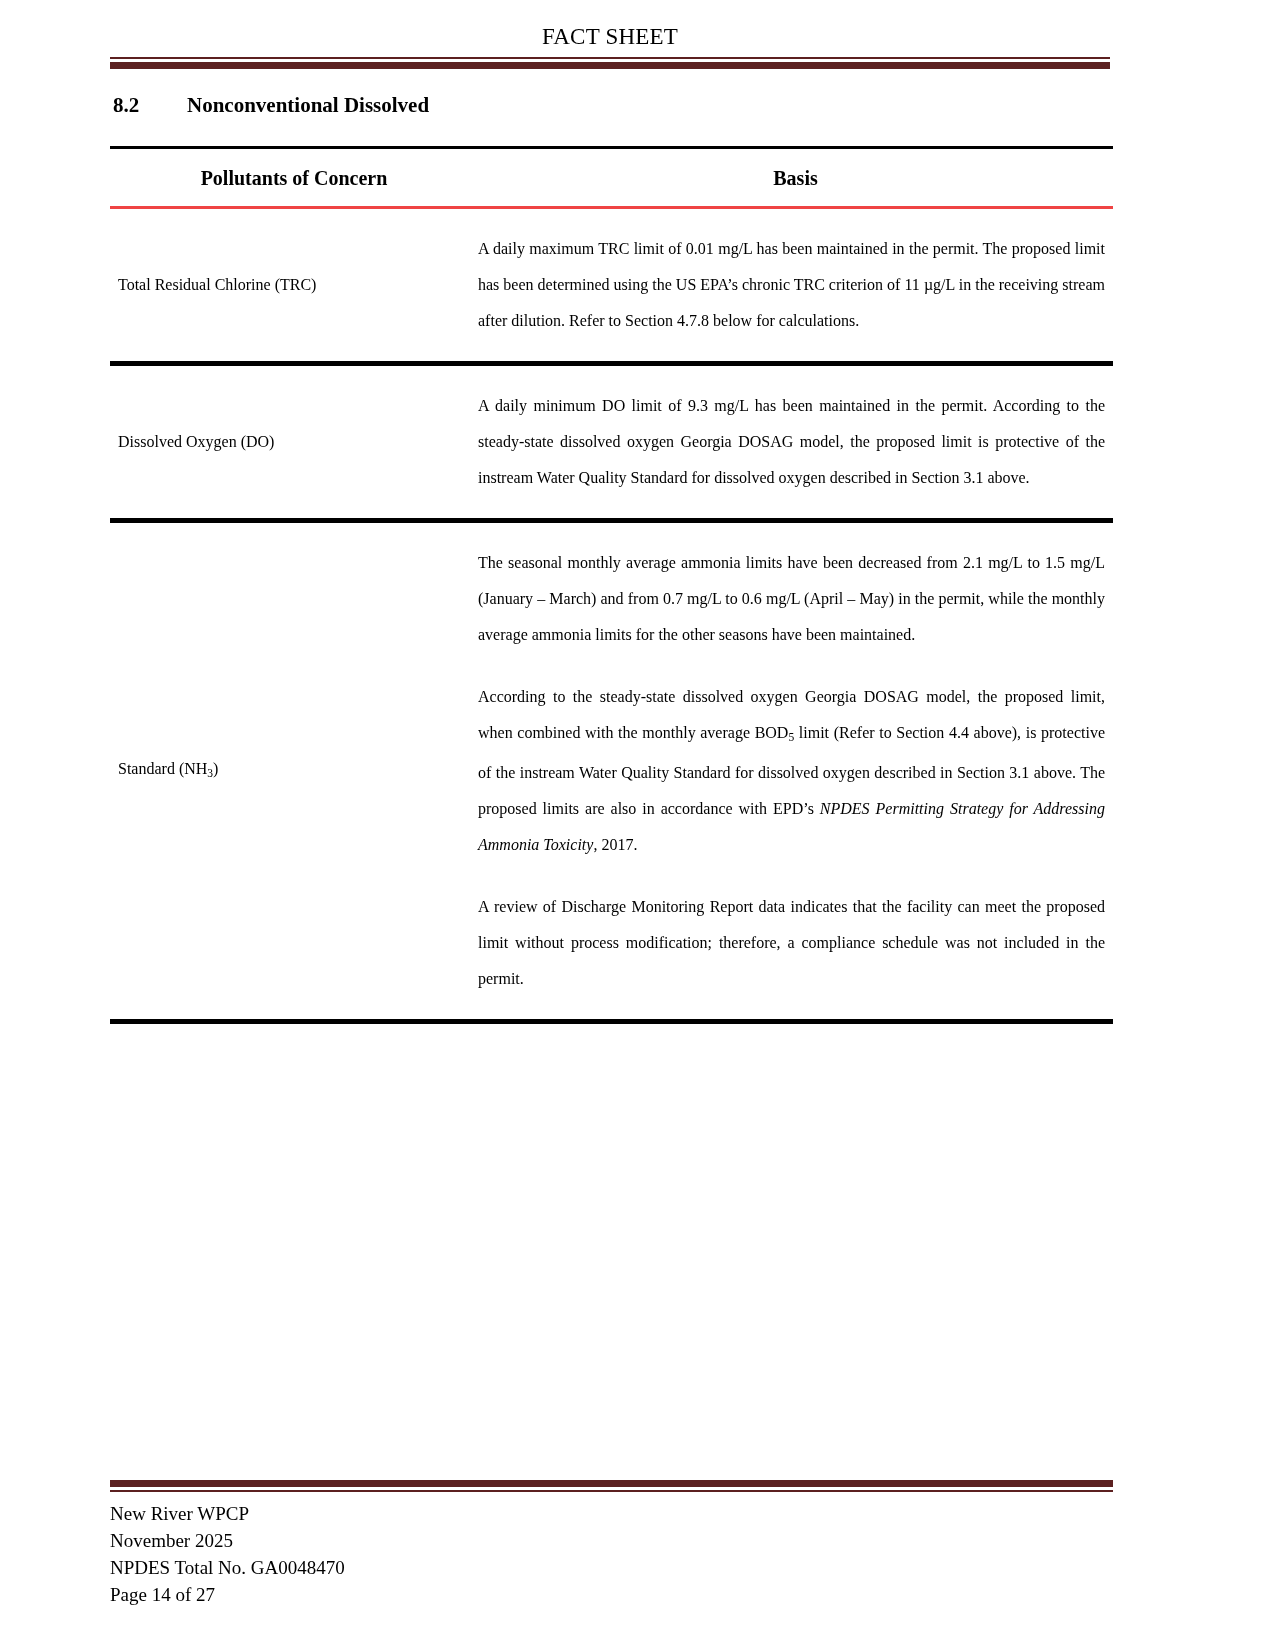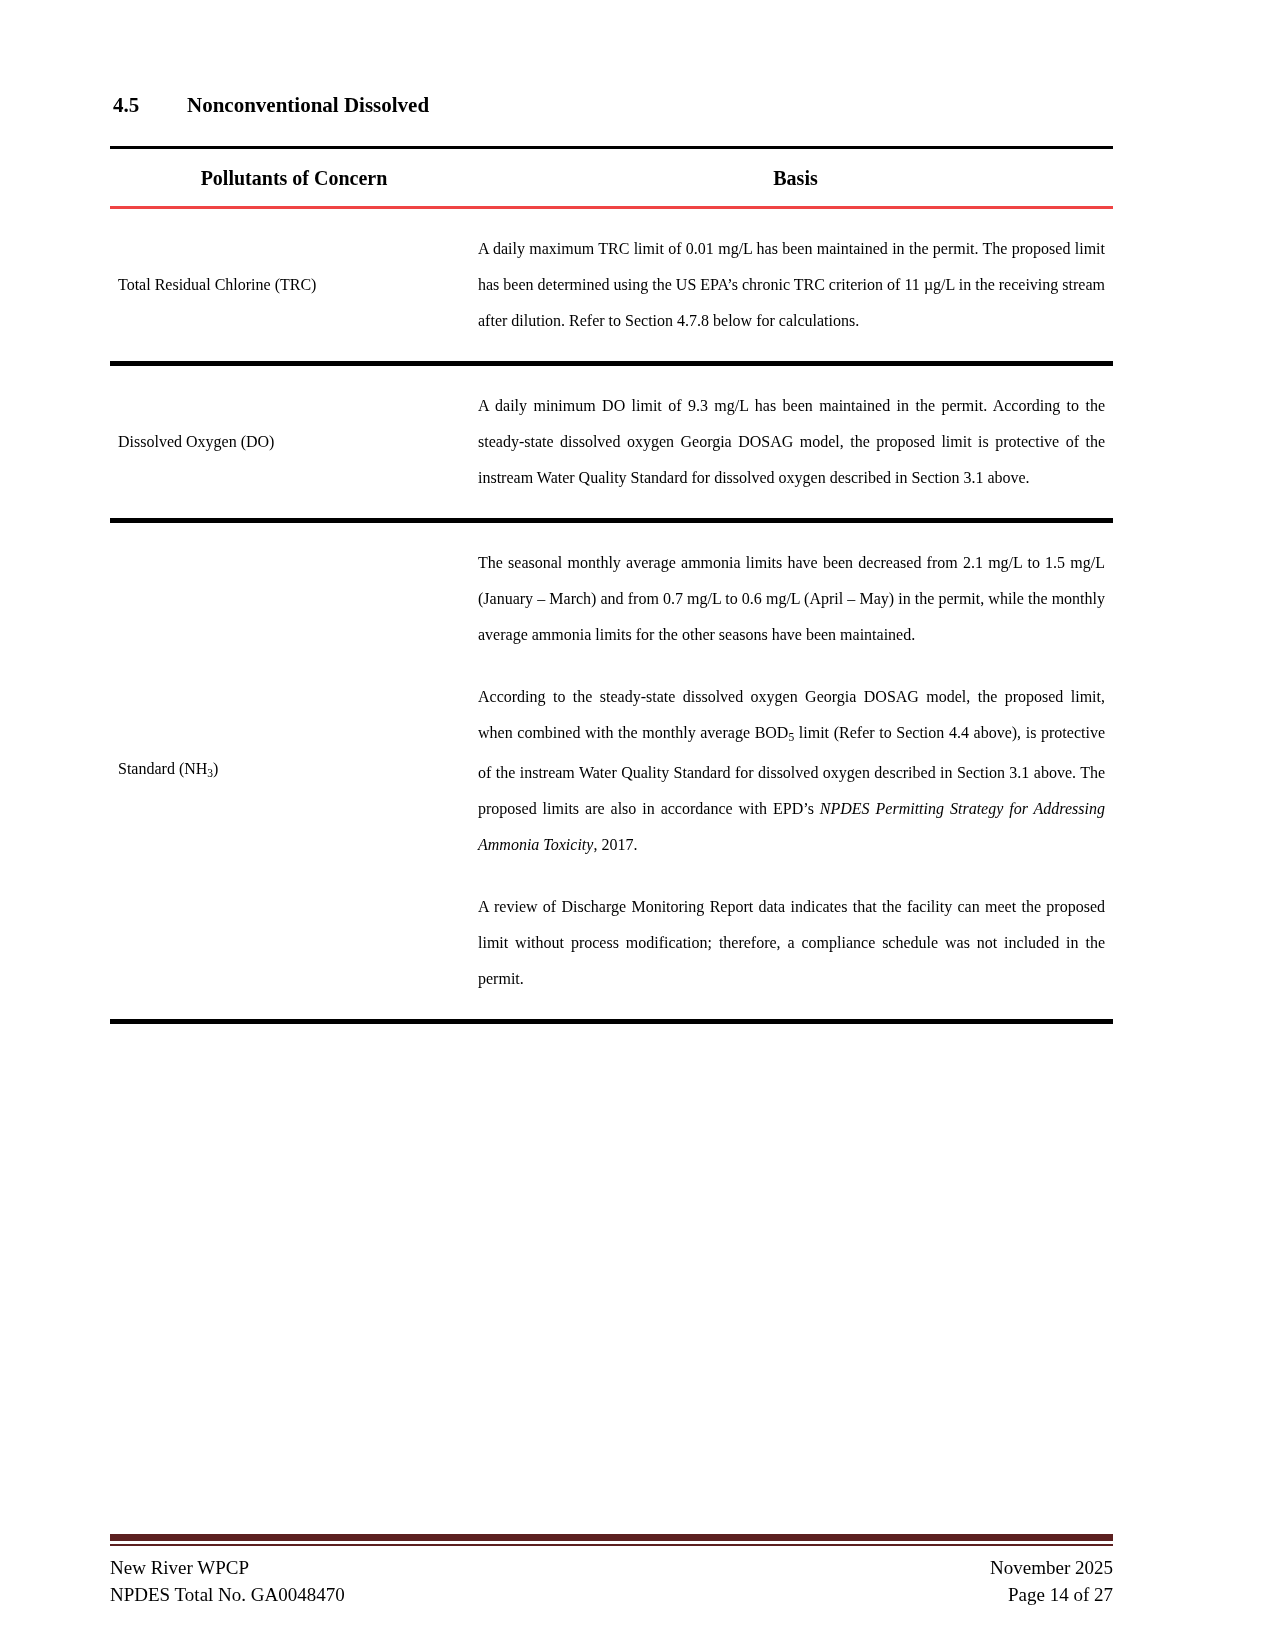--- a/index.html
+++ b/index.html
@@ -149,36 +149,43 @@
   }
   .footer-rows {
     margin-top: 8px;
     font-size: 19px;
     line-height: 27px;
   }
   .footer-row {
     display: flex;
     justify-content: space-between;
     align-items: baseline;
+    flex-direction: column;
   }
   .footer-left {
     text-align: left;
   }
   .footer-right {
     text-align: right;
   }
 </style>
 </head>
 <body>
 
 <div class="page">
 
+  <div class="header">
+    <div class="header-title">FACT SHEET</div>
+    <div class="rule-maroon-thin"></div>
+    <div class="rule-maroon-gap"></div>
+    <div class="rule-maroon-thick"></div>
+  </div>
 
   <div class="section-heading">
-    <span class="section-num">4.5</span><span>Nonconventional Dissolved</span>
+    <span class="section-num">8.2</span><span>Nonconventional Dissolved</span>
   </div>
 
   <div class="table-wrap">
     <table class="poll-table">
       <thead>
         <tr>
           <th class="col-pollutant">Pollutants of Concern</th>
           <th class="col-basis">Basis</th>
         </tr>
       </thead>

